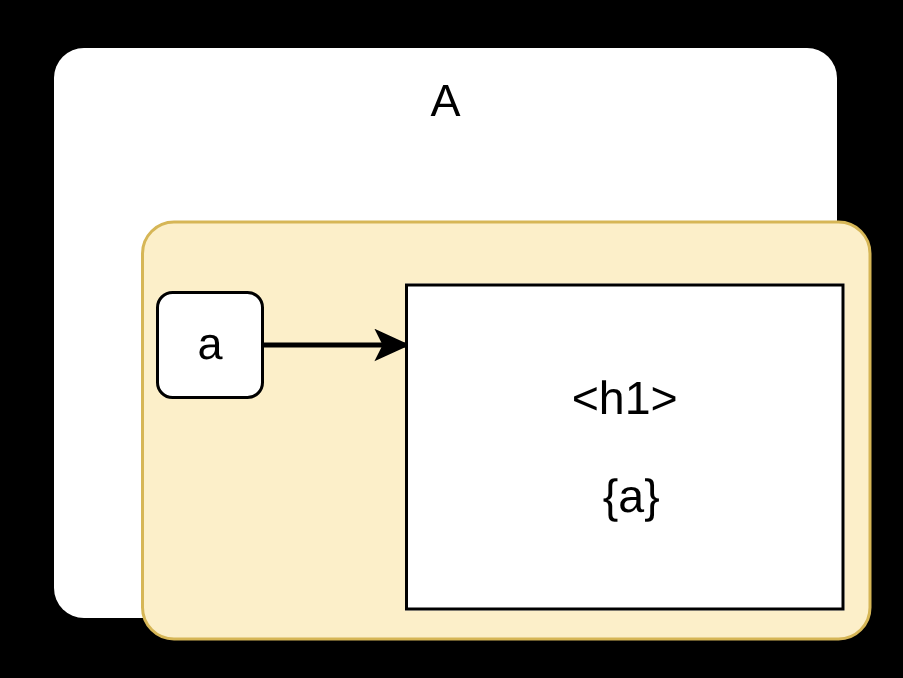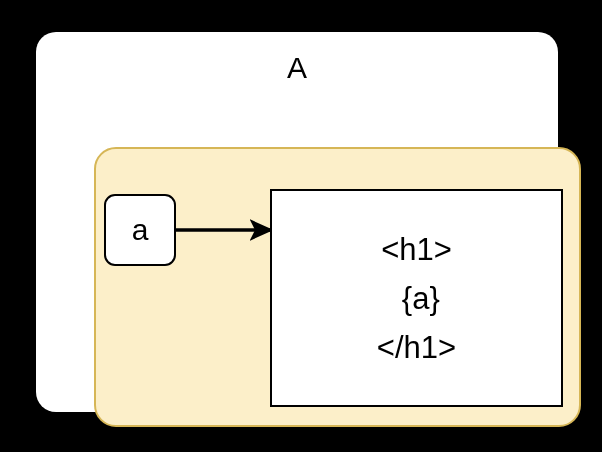--- a/index.html
+++ b/index.html
@@ -101,20 +101,21 @@
     top: 40px;
     width: 293px;
     height: 218px;
     background: #ffffff;
     border: 2.5px solid #000000;
     box-sizing: border-box;
     display: flex;
     flex-direction: column;
     align-items: center;
     justify-content: center;
+    gap: 16px;
   }
   .template-line {
     font-size: 31px;
     line-height: 49px;
     color: #000000;
     white-space: pre;
     text-align: center;
     font-family: "Liberation Sans", "DejaVu Sans", sans-serif;
   }
 </style>
@@ -138,18 +139,17 @@
           <marker id="arrowhead" markerWidth="7" markerHeight="7" refX="6" refY="3.2" orient="auto" markerUnits="strokeWidth">
             <path d="M0,0 L7,3.2 L0,6.4 L1.6,3.2 z" fill="#000000"></path>
           </marker>
         </defs>
         <line x1="0" y1="15" x2="96" y2="15" stroke="#000000" stroke-width="3.4" marker-end="url(#arrowhead)"></line>
       </svg>
 
       <div class="template-box">
         <div class="template-line">&lt;h1&gt;</div>
         <div class="template-line"> {a}</div>
-        <div class="template-line">&lt;/h1&gt;</div>
       </div>
 
     </div>
   </div>
 </div>
 
 </body></html>

